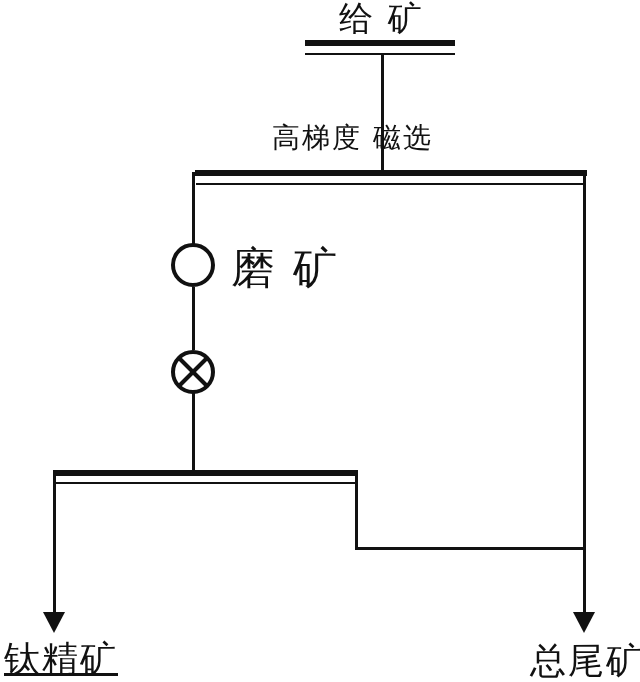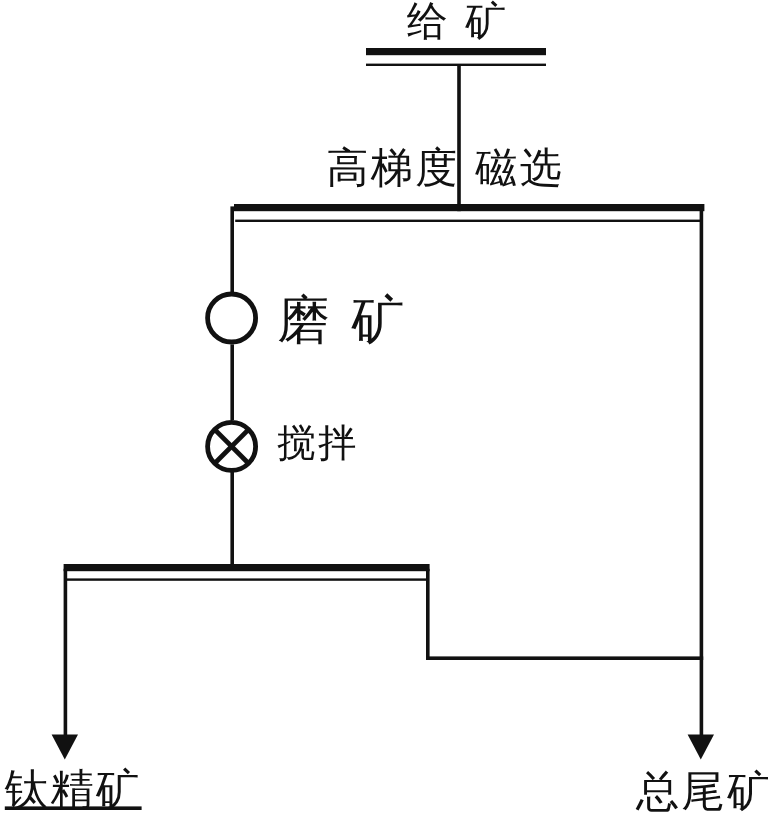--- a/index.html
+++ b/index.html
@@ -11,21 +11,21 @@
     height: 682px;
     background: var(--bg);
     color: var(--ink);
     font-family: "DejaVu Serif", "Liberation Serif", serif;
     overflow: hidden;
   }
   .abs { position: absolute; }
   .line { position: absolute; background: var(--ink); }
   .lbl { position: absolute; white-space: pre; line-height: 1.05; letter-spacing: 2px; }
   .lbl-feed       { left: 339px; top: 1px;   font-size: 34px; }
-  .lbl-stage1     { left: 272px; top: 123px; font-size: 35px; }
+  .lbl-stage1     { left: 272px; top: 123px; font-size: 28px; }
   .lbl-grinding   { left: 231px; top: 245px; font-size: 44px; }
   .lbl-stirring   { left: 231px; top: 353px; font-size: 32px; }
   .lbl-stage2     { left: 130px; top: 430px; font-size: 34px; }
   .lbl-concentrate{ left: 4px;   top: 640px; font-size: 36px; text-decoration: underline; }
   .lbl-tailings   { left: 530px; top: 642px; font-size: 36px; }
 
   
   .feed-bar-thick { left: 305px; top: 40px; width: 150px; height: 6px; }
   .feed-bar-thin  { left: 305px; top: 53px; width: 150px; height: 2px; }
   .feed-line      { left: 381px; top: 55px; width: 3px;  height: 121px; }
@@ -82,21 +82,20 @@
 
   <div class="abs grinding-circle"></div>
   <div class="lbl lbl-grinding">磨 矿</div>
   <div class="line line-grind-stir"></div>
 
   <svg class="abs stirring-svg" width="46" height="46" viewBox="0 0 46 46">
     <circle cx="23" cy="23" r="20" fill="#ffffff" stroke="#111111" stroke-width="4"></circle>
     <line x1="9" y1="9" x2="37" y2="37" stroke="#111111" stroke-width="4"></line>
     <line x1="37" y1="9" x2="9" y2="37" stroke="#111111" stroke-width="4"></line>
   </svg>
-  <div class="lbl lbl-stirring">搅拌</div>
   <div class="line line-stir-sep2"></div>
 
   <div class="line sep2-thick"></div>
   <div class="line sep2-thin"></div>
   <div class="line sep2-left-line"></div>
   <div class="line sep2-right-line"></div>
   <div class="line connector-h"></div>
 
   <div class="arrow-down arrow-left-out"></div>
   <div class="lbl lbl-concentrate">钛精矿</div>

